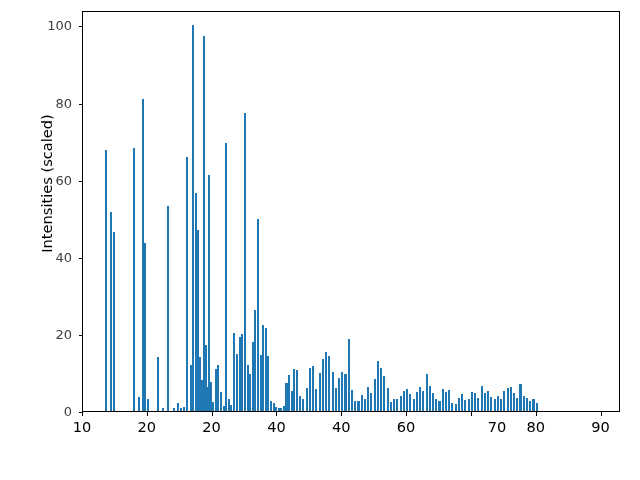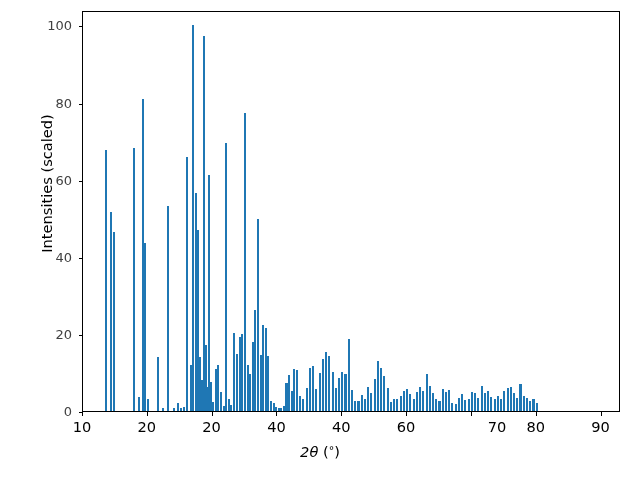--- a/index.html
+++ b/index.html
@@ -290,18 +290,14 @@
       <div class="ytick" style="top: 257.769px;"></div>
       <div class="yticklabel" style="top: 248.769px;">40</div>
       <div class="ytick" style="top: 180.654px;"></div>
       <div class="yticklabel" style="top: 171.654px;">60</div>
       <div class="ytick" style="top: 103.538px;"></div>
       <div class="yticklabel" style="top: 94.5385px;">80</div>
       <div class="ytick" style="top: 26.4231px;"></div>
       <div class="yticklabel" style="top: 17.4231px;">100</div>
     </div>
 
-  <div id="xlabel">
-    <span class="mathital">2θ</span>
-    <span> (<span class="degsym">°</span>)</span>
-  </div>
 
 </div>
 
 </body></html>

